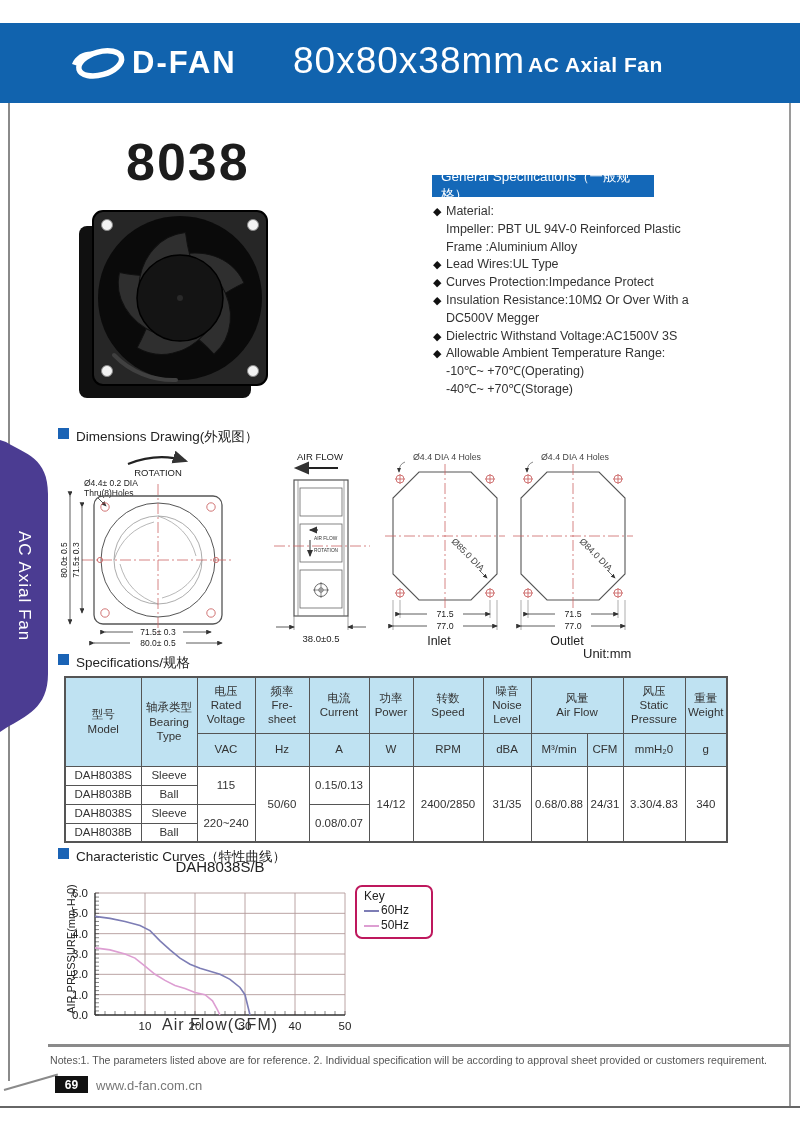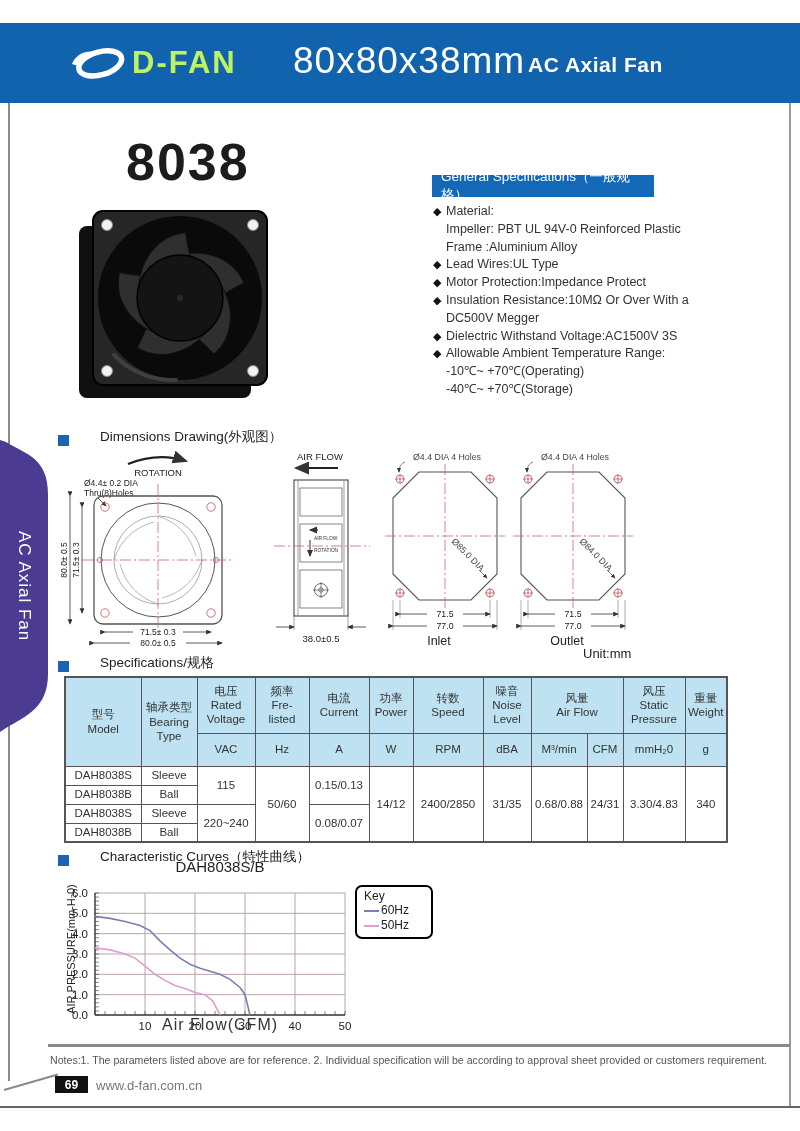--- a/index.html
+++ b/index.html
@@ -3,21 +3,21 @@
 <meta charset="utf-8">
 <style>
   * { margin:0; padding:0; box-sizing:border-box; }
   html,body { background:#fff; }
   body { font-family:"Liberation Sans", sans-serif; width:800px; height:1131px; position:relative; overflow:hidden; }
   #page { position:absolute; left:0; top:0; width:800px; height:1131px; background:#fff; }
 
   
   .topbar { position:absolute; left:0; top:23px; width:800px; height:80px; background:#1163ae; }
   .logo-wrap { position:absolute; left:70px; top:17px; height:46px; display:flex; align-items:center; }
-  .logo-text { color:#bef264; font-size:31px; font-weight:bold; letter-spacing:2px; margin-left:6px; }
+  .logo-text { color:#ffffff; font-size:31px; font-weight:bold; letter-spacing:2px; margin-left:6px; }
   .hdr-size { position:absolute; left:293px; top:17px; color:#fff; font-size:37px; letter-spacing:1px; }
   .hdr-type { position:absolute; left:528px; top:30px; color:#fff; font-size:21px; font-weight:bold; letter-spacing:0.5px; }
 
   
   .border-left   { position:absolute; left:8px;  top:103px; width:2px; height:978px; background:#8a8a8a; }
   .border-right  { position:absolute; left:789px; top:103px; width:2px; height:1004px; background:#9a9a9a; }
   .border-bottom { position:absolute; left:0; top:1106px; width:800px; height:2px; background:#666; }
   .corner-diag   { position:absolute; left:4px; top:1089px; width:56px; height:2px; background:#8a8a8a;
                    transform:rotate(-16deg); transform-origin:left center; }
 
@@ -32,41 +32,41 @@
 
   
   .gs-banner { position:absolute; left:432px; top:175px; width:222px; height:22px; background:#1468b8; color:#fff;
                font-size:13.5px; display:flex; align-items:center; padding-left:9px; }
   .gs-list { position:absolute; left:433px; top:203px; width:350px; font-size:12.5px; color:#333; }
   .gs-line { display:flex; line-height:17.8px; }
   .gs-bullet { width:13px; font-size:11px; color:#111; flex:0 0 13px; }
   .gs-cont .gs-bullet { visibility:hidden; }
 
   
-  .sec-title { position:absolute; font-size:13.5px; color:#222; display:flex; align-items:flex-end;gap:24px; }
+  .sec-title { position:absolute; font-size:13.5px; color:#222; display:flex; align-items:flex-start; }
   .sec-sq { width:11px; height:11px; background:#1a63b5; display:inline-block; margin-right:7px; }
   .dim { position:absolute; }
   .unit-label { position:absolute; left:583px; top:646px; font-size:13px; color:#222; }
 
   
   .spec-table { position:absolute; left:64px; top:676px; border-collapse:collapse; }
   .spec-table td, .spec-table th { border:1px solid #555; font-weight:normal; text-align:center; vertical-align:middle;
       font-size:11.5px; color:#333; line-height:1.25; padding:1px 2px; }
   .spec-table thead td { background:#bfe2f2; }
   .spec-table { border:2px solid #555; }
   .hrow1 td { height:56px; }
   .hrow2 td { height:33px; }
   .brow td { height:19px; background:#fff; }
 
   
   .chart-title { position:absolute; left:120px; top:858px; width:200px; text-align:center; font-size:15px; color:#222; }
   .chart-ylabel { position:absolute; left:-9px; top:943px; width:160px; text-align:center; font-size:11px; color:#222;
                   transform:rotate(-90deg); }
   .chart-xlabel { position:absolute; left:120px; top:1016px; width:200px; text-align:center; font-size:16px; color:#333; letter-spacing:1px; }
-  #chart-legend { position:absolute; left:355px; top:885px; width:78px; border:2px solid #000000; border-radius:7px;
+  #chart-legend { position:absolute; left:355px; top:885px; width:78px; border:2px solid #be185d; border-radius:7px;
                   background:#fff; padding:2px 5px 4px 7px; font-size:12px; color:#222; }
   .legend-title { font-size:12px; }
   .legend-row { display:flex; align-items:center; line-height:15px; }
   .legend-swatch { display:inline-block; width:15px; height:2px; margin-right:2px; }
 
   
   .notes-sep { position:absolute; left:48px; top:1044px; width:742px; height:3px; background:#8a8a8a; }
   .notes { position:absolute; left:50px; top:1054px; width:745px; font-size:10.6px; color:#555; }
   .page-badge { position:absolute; left:55px; top:1076px; width:33px; height:17px; background:#111; color:#fff;
                 font-size:12px; font-weight:bold; display:flex; align-items:center; justify-content:center; }
@@ -141,21 +141,21 @@
       <div class="gs-line gs-cont">
         <span class="gs-bullet">◆</span>
         <span class="gs-text">Frame :Aluminium Alloy</span>
       </div>
       <div class="gs-line">
         <span class="gs-bullet">◆</span>
         <span class="gs-text">Lead Wires:UL Type</span>
       </div>
       <div class="gs-line">
         <span class="gs-bullet">◆</span>
-        <span class="gs-text">Motor Protection:Impedance Protect</span>
+        <span class="gs-text">Curves Protection:Impedance Protect</span>
       </div>
       <div class="gs-line">
         <span class="gs-bullet">◆</span>
         <span class="gs-text">Insulation Resistance:10MΩ Or Over With a</span>
       </div>
       <div class="gs-line gs-cont">
         <span class="gs-bullet">◆</span>
         <span class="gs-text">DC500V Megger</span>
       </div>
       <div class="gs-line">
@@ -364,21 +364,21 @@
       <col style="width:56px">
         <col style="width:36px">
         <col style="width:62px">
         <col style="width:42px">
     </colgroup>
     <thead>
       <tr class="hrow1">
         <td rowspan="2"><span>型号</span><br><span>Model</span></td>
         <td rowspan="2"><span>轴承类型</span><br><span>Bearing</span><br><span>Type</span></td>
         <td><span>电压</span><br><span>Rated</span><br><span>Voltage</span></td>
-        <td><span>频率</span><br><span>Fre-</span><br><span>listed</span></td>
+        <td><span>频率</span><br><span>Fre-</span><br><span>sheet</span></td>
         <td><span>电流</span><br><span>Current</span></td>
         <td><span>功率</span><br><span>Power</span></td>
         <td><span>转数</span><br><span>Speed</span></td>
         <td><span>噪音</span><br><span>Noise</span><br><span>Level</span></td>
         <td colspan="2"><span>风量</span><br><span>Air Flow</span></td>
         <td><span>风压</span><br><span>Static</span><br><span>Pressure</span></td>
         <td><span>重量</span><br><span>Weight</span></td>
       </tr>
       <tr class="hrow2">
         <td>VAC</td>

